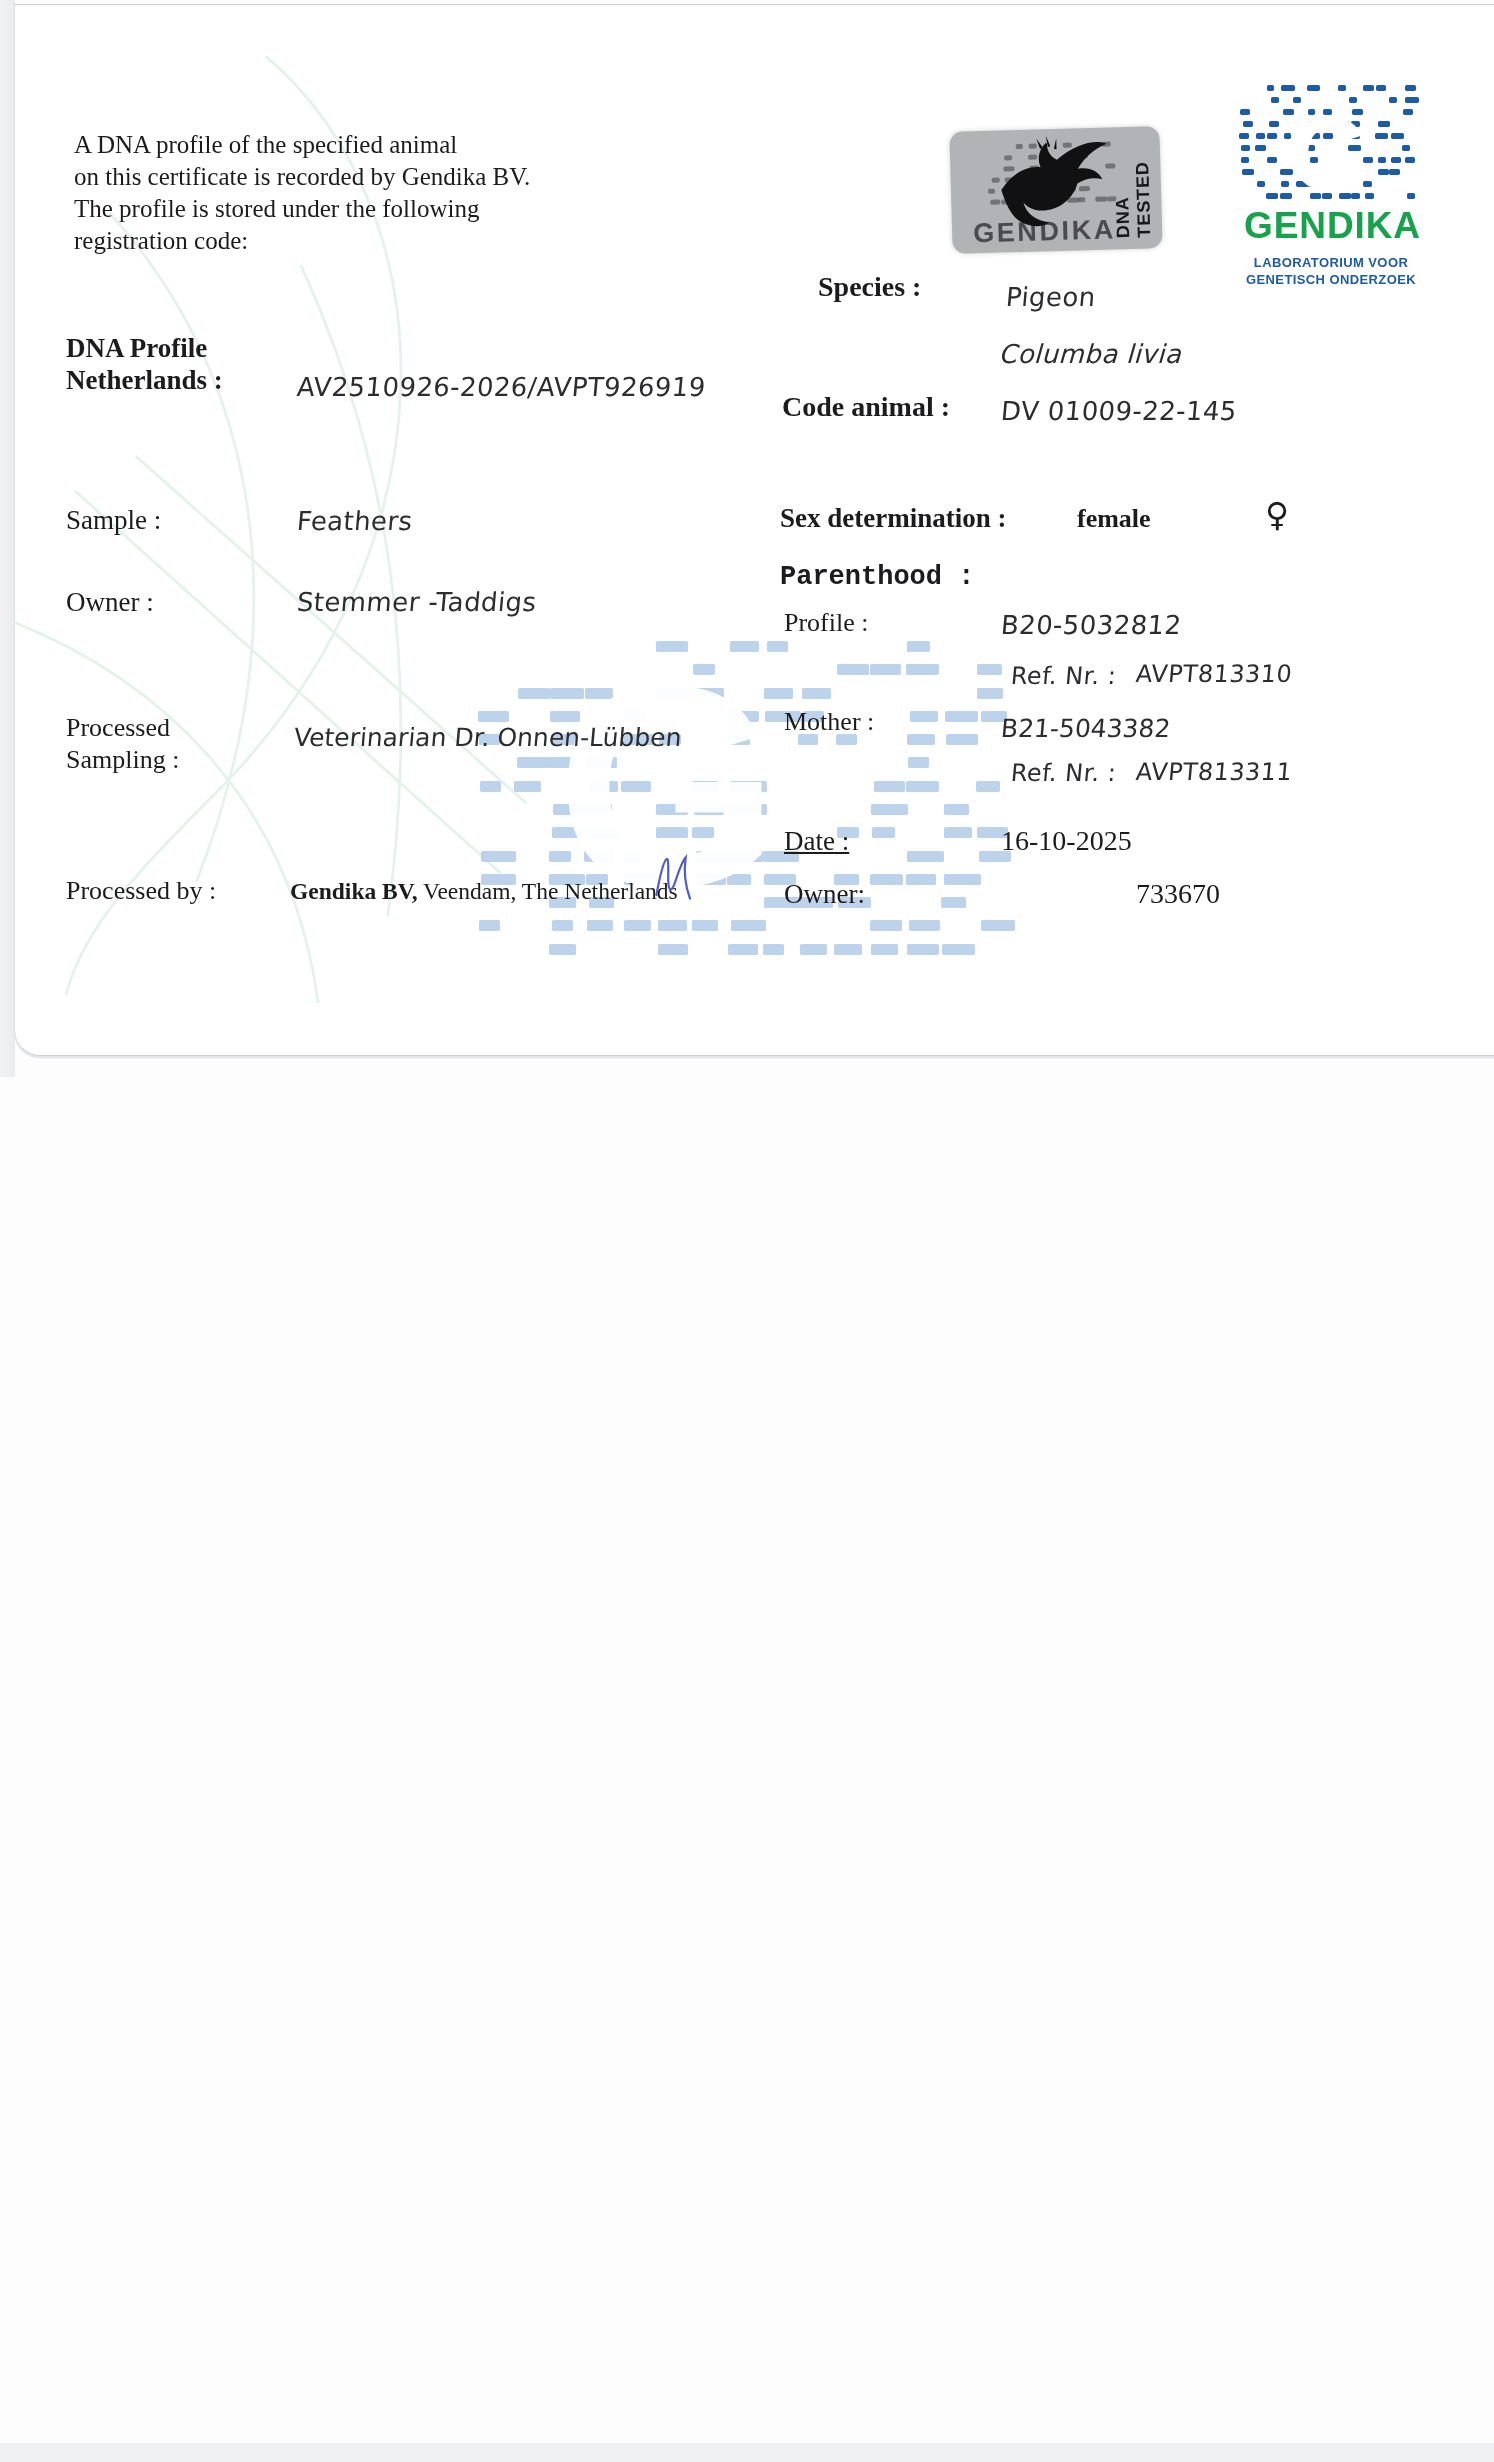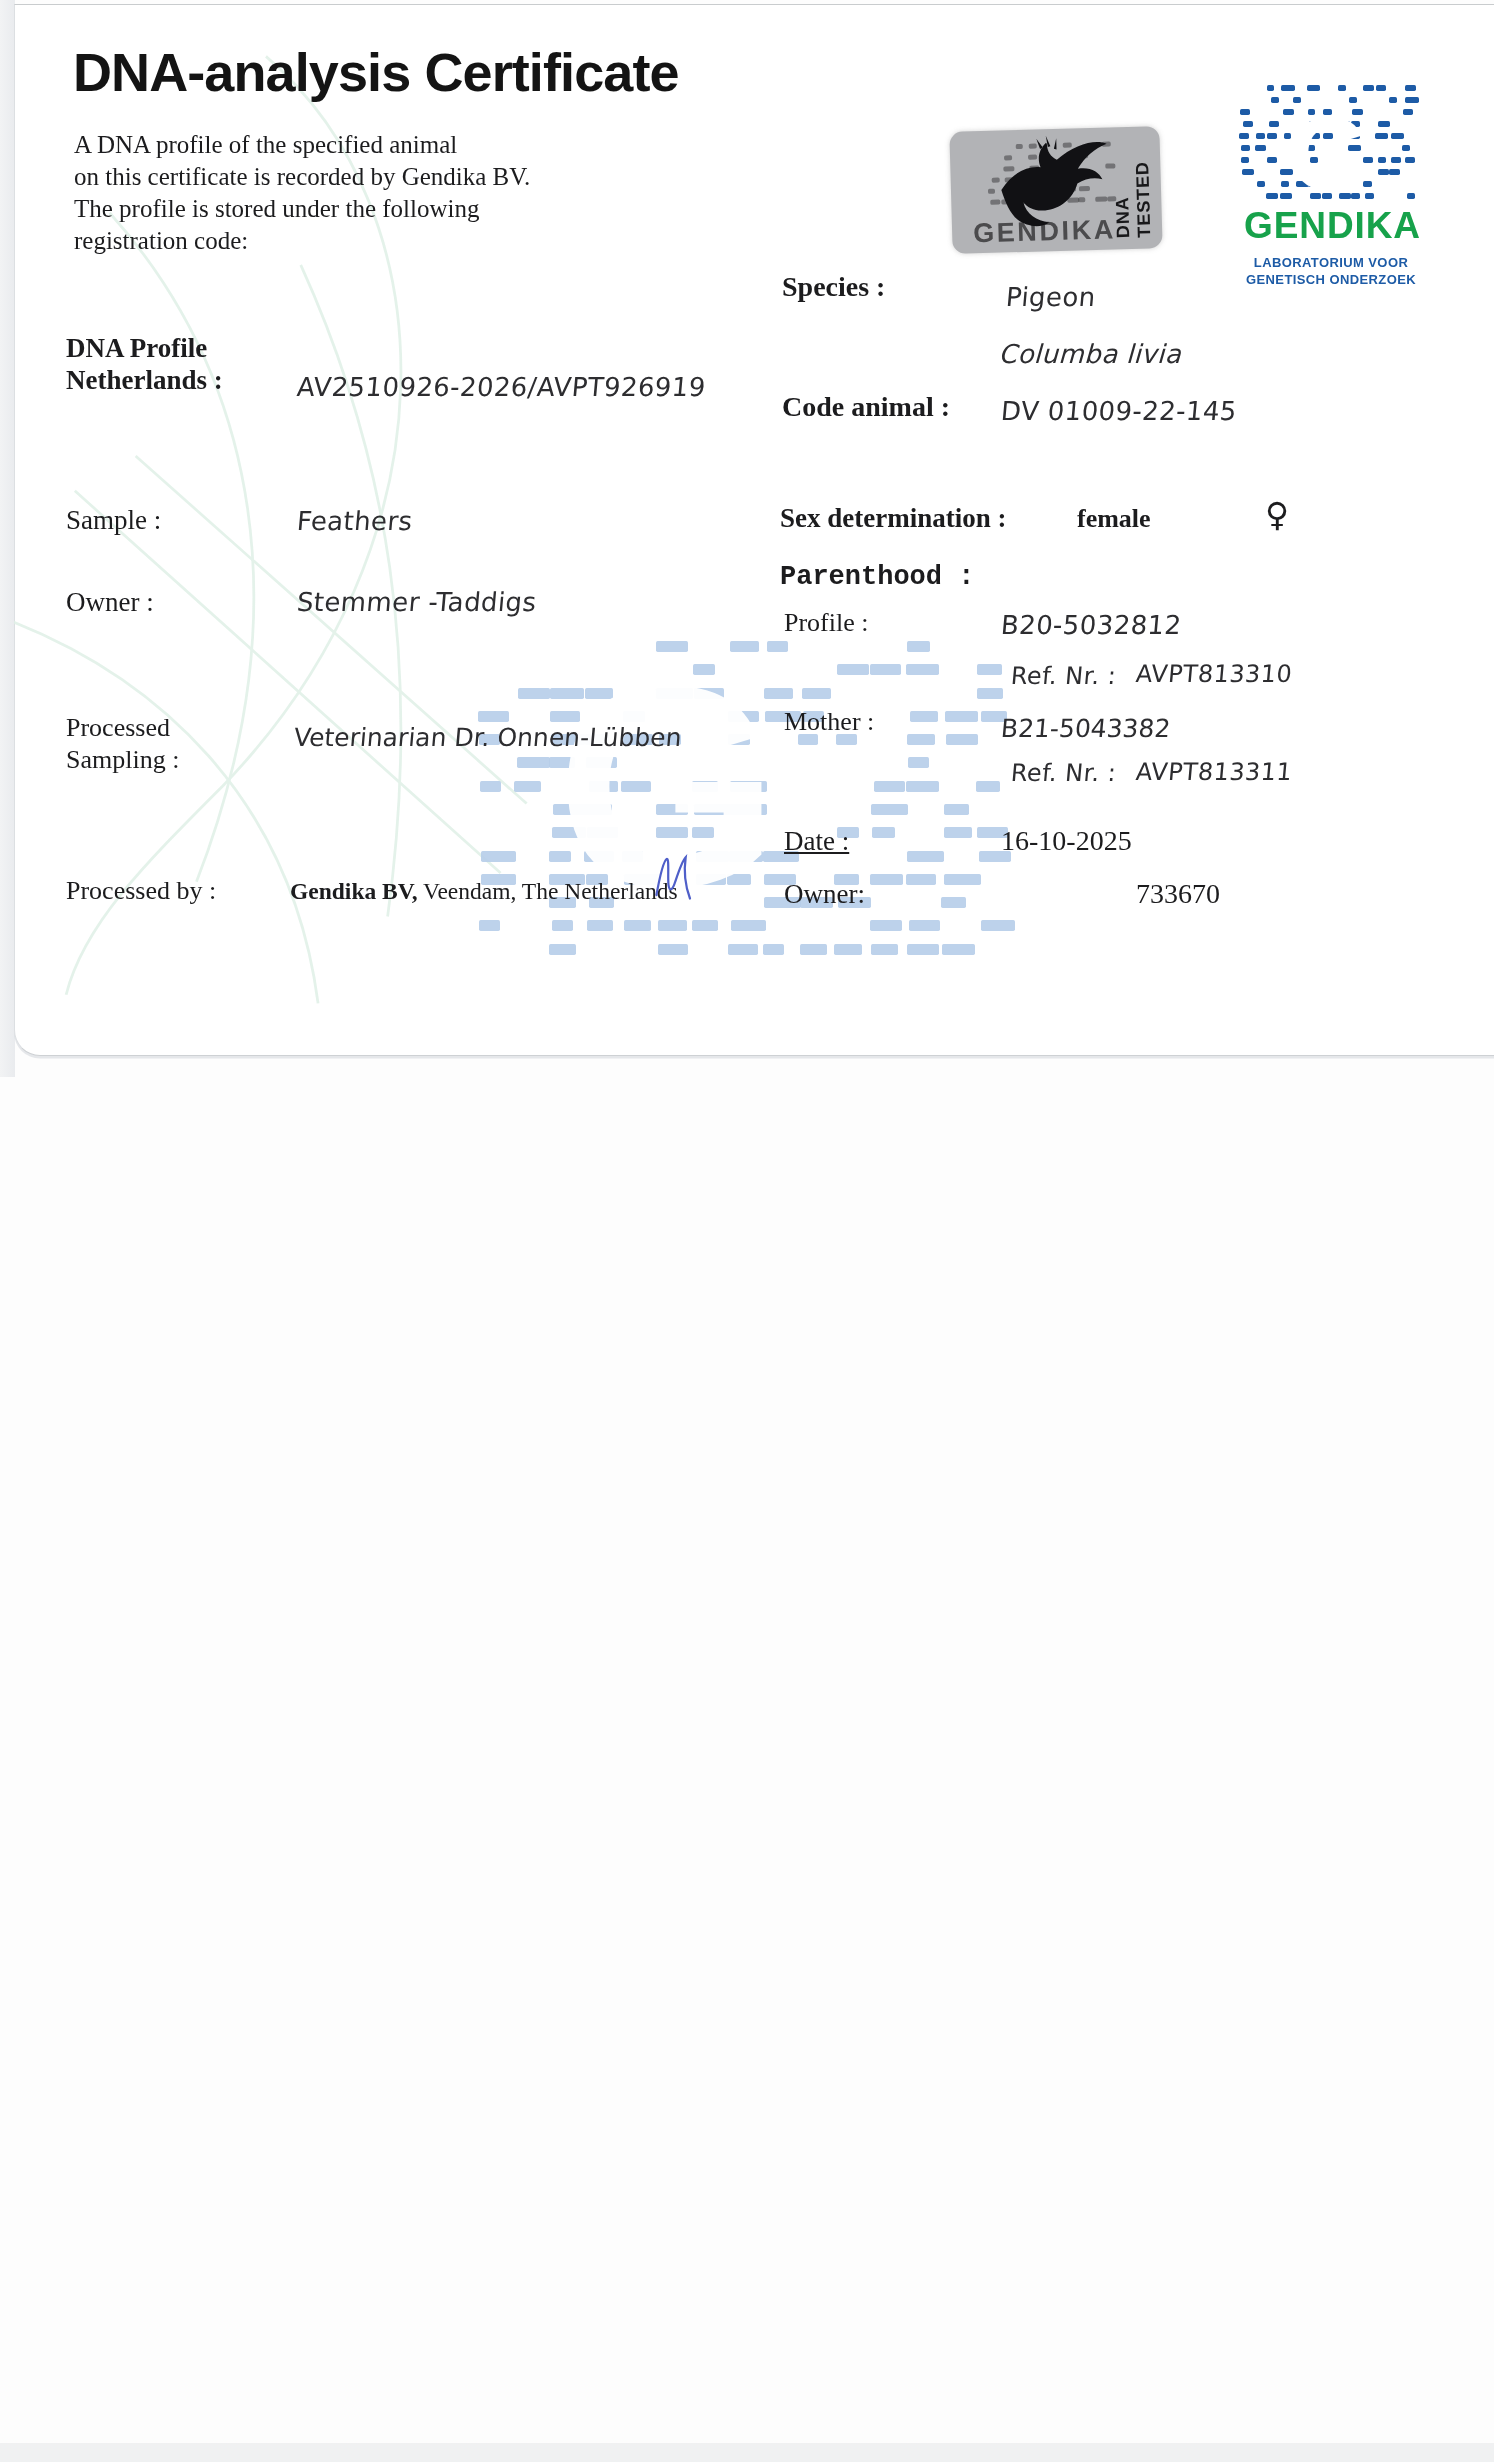--- a/index.html
+++ b/index.html
@@ -173,21 +173,20 @@
       <div class="band" style="left: 248px; top: 303px; width: 30px; height: 11.3px; background: rgb(182, 205, 233); opacity: 0.9;"></div>
       <div class="band" style="left: 283px; top: 303px; width: 21px; height: 11.3px; background: rgb(182, 205, 233); opacity: 0.9;"></div>
       <div class="band" style="left: 320px; top: 303px; width: 26.6px; height: 11.3px; background: rgb(182, 205, 233); opacity: 0.9;"></div>
       <div class="band" style="left: 354px; top: 303px; width: 28px; height: 11.3px; background: rgb(182, 205, 233); opacity: 0.9;"></div>
       <div class="band" style="left: 391px; top: 303px; width: 27px; height: 11.3px; background: rgb(182, 205, 233); opacity: 0.9;"></div>
       <div class="band" style="left: 427px; top: 303px; width: 32px; height: 11.3px; background: rgb(182, 205, 233); opacity: 0.9;"></div>
       <div class="band" style="left: 462px; top: 303px; width: 32.5px; height: 11.3px; background: rgb(182, 205, 233); opacity: 0.9;"></div>
     </div>
   <div class="gknock" style="left:556px;top:643px;font-size:287px;opacity:.96;">G</div>
 
-  <div class="pos sans b title" style="left:73px;top:45px;">DNA-analysis Certificate</div>
 
   <div class="pos serif intro" style="left:74px;top:129px;">
     <div>A DNA profile of the specified animal</div>
     <div>on this certificate is recorded by Gendika BV.</div>
     <div>The profile is stored under the following</div>
     <div>registration code:</div>
   </div>
 
   <div class="sticker">
     <div class="bandfield" id="sticker-bands" style="left:26px;top:14px;width:141px;height:66px;">
@@ -336,21 +335,21 @@
   </div>
 
   <div class="pos serif lbl30" style="left:66px;top:876px;">Processed by :</div>
   <div class="pos serif" style="left:290px;top:878px;font-size:23.5px;">
     <span class="b">Gendika BV,</span><span> Veendam, The Netherlands</span>
   </div>
   <svg class="pos" style="left:653px;top:850px;" width="43" height="54" viewBox="0 0 50 62">
     <path id="sigpath" fill="none" stroke-width="2.6" stroke-linecap="round" d="M4 52 C8 30 13 12 16 10 C19 9 17 30 18 40 C19 49 23 46 26 36 C30 24 34 12 38 8 C36 22 37 40 43 56" stroke="#4f5fc9"></path>
   </svg>
 
-  <div class="pos serif b" style="left:782px;top:271px;font-size:28px;">Species :</div>
+  <div class="pos serif b" style="left:818px;top:271px;font-size:28px;">Species :</div>
   <div class="pos hand val30" style="left:1006px;top:282px;">
     <span>Pigeon</span>
   </div>
   <div class="pos hand val30" style="left:1001px;top:339px;font-style:italic;">
     <span>Columba livia</span>
   </div>
 
   <div class="pos serif b" style="left:782px;top:391px;font-size:28px;">Code animal :</div>
   <div class="pos hand val30" style="left:1001px;top:396px;">
     <span>DV 01009-22-145</span>

